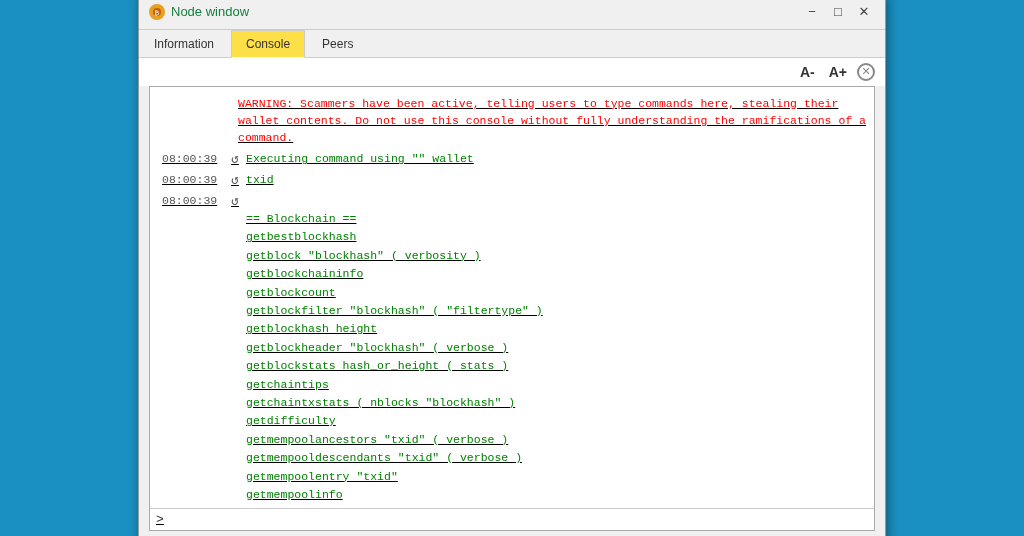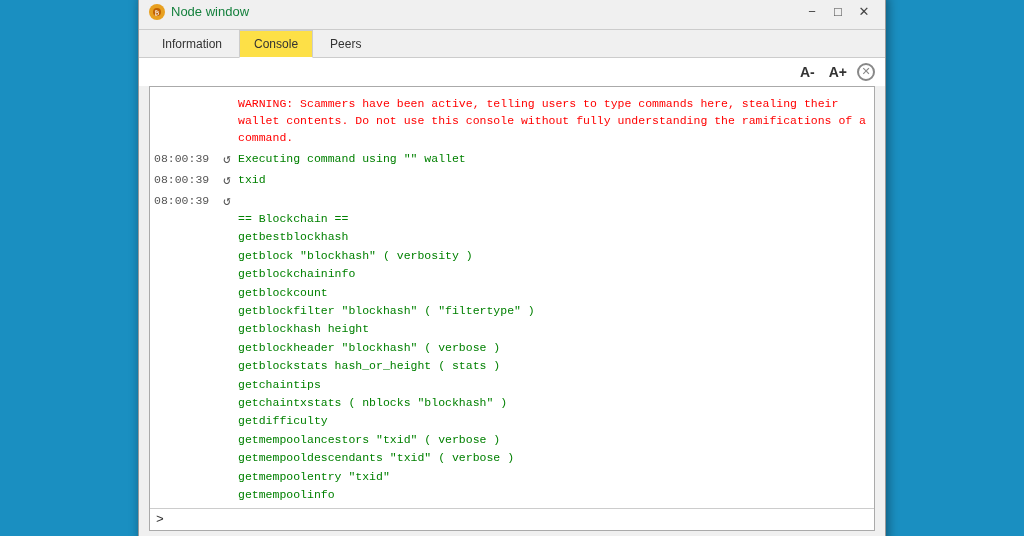--- a/index.html
+++ b/index.html
@@ -59,21 +59,21 @@
       cursor: pointer;
       display: flex;
       align-items: center;
       justify-content: center;
       font-size: 13px;
       color: #444;
     }
     .tabs {
       display: flex;
       border-bottom: 1px solid #ccc;
-      padding: 0 8px;
+      padding: 0 0;
       background: #f0f0f0;
     }
     .tab {
       padding: 6px 14px;
       font-size: 12px;
       cursor: pointer;
       border: 1px solid transparent;
       border-bottom: none;
       margin-right: 2px;
       color: #333;
@@ -116,20 +116,21 @@
       color: #888;
     }
     .console-area {
       flex: 1;
       margin: 0 10px 10px 10px;
       border: 1px solid #aaa;
       background: white;
       display: flex;
       flex-direction: column;
       overflow: hidden;
+      text-decoration: underline;
     }
     .console-output {
       flex: 1;
       overflow-y: scroll;
       font-family: 'Courier New', monospace;
       font-size: 11.5px;
       padding: 4px 0;
       position: relative;
     }
     .warning-block {
@@ -137,21 +138,21 @@
       padding: 4px 8px 4px 8px;
       color: red;
       font-family: 'Courier New', monospace;
       font-size: 11.5px;
       line-height: 1.5;
       margin-left: 80px;
     }
     .log-line {
       display: flex;
       align-items: flex-start;
-      padding: 0 4px;
+      padding: 0 12px;
       line-height: 1.6;
     }
     .log-time {
       color: #555;
       min-width: 62px;
       font-family: 'Courier New', monospace;
       font-size: 11.5px;
     }
     .log-icon {
       min-width: 22px;

